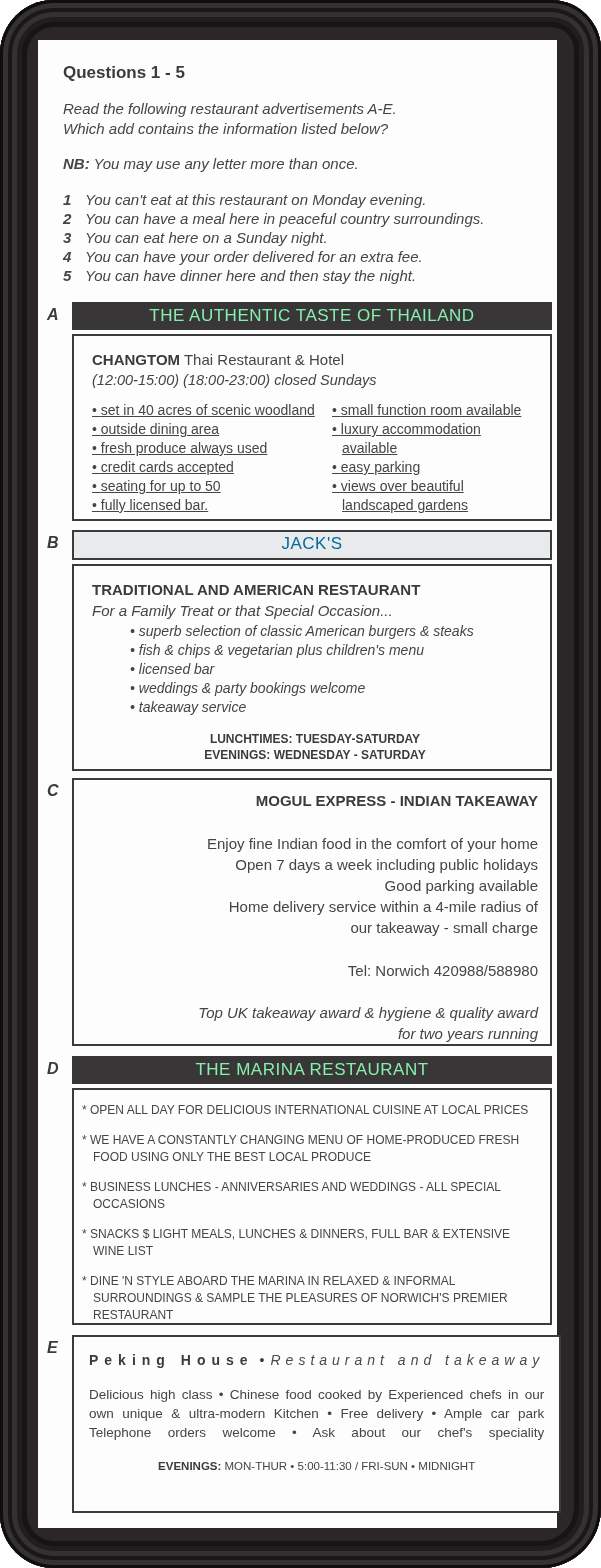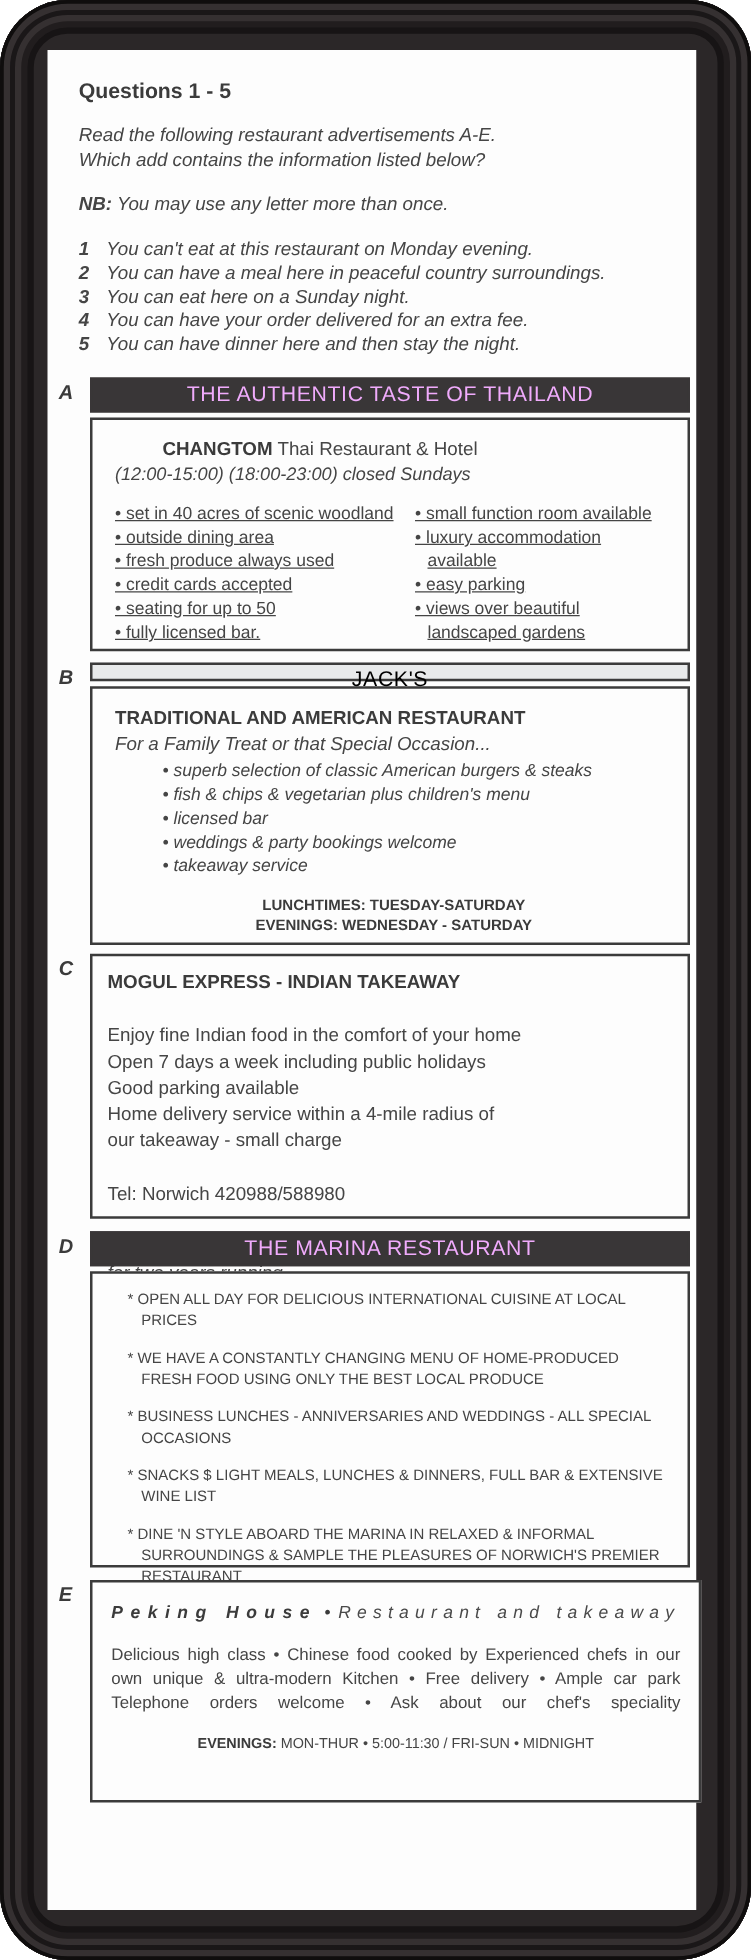--- a/index.html
+++ b/index.html
@@ -42,53 +42,53 @@
   .ad-row{display:flex;}
   .ad-letter{
     flex:0 0 34px;width:34px;box-sizing:border-box;padding:4px 0 0 9px;
     font-weight:bold;font-style:italic;font-size:16px;color:var(--heading);
   }
   .ad-box{flex:1;margin-right:5px;}
   .bar{
     box-sizing:border-box;height:28px;line-height:28px;text-align:center;
     font-size:17px;letter-spacing:.5px;margin-bottom:4px;
   }
-  .bar.dark{background:var(--bar-dark);color:#f0abfc;border:2px solid var(--bar-dark);line-height:24px;}
-  .bar.light{background:var(--bar-light);color:#000000;border:2px solid var(--border);line-height:24px;height:15px;}
+  .bar.dark{background:var(--bar-dark);color:#86efac;border:2px solid var(--bar-dark);line-height:24px;}
+  .bar.light{background:var(--bar-light);color:#0369a1;border:2px solid var(--border);line-height:24px;height:30px;}
   .content{box-sizing:border-box;border:2px solid var(--border);background:var(--white);}
   
   .a-content{height:187px;padding:13px 12px 0 18px;}
-  .a-name-line{font-size:15px;line-height:21px;margin-left:38px;}
+  .a-name-line{font-size:15px;line-height:21px;}
   .a-name{font-weight:bold;color:var(--heading);}
   .a-hours{font-style:italic;font-size:14.5px;line-height:21px;margin-bottom:10px;}
   .a-cols{display:flex;text-decoration:underline;}
   .a-col{font-size:14px;line-height:19px;}
   .a-col.left{width:240px;flex:0 0 240px;}
   .a-col.right{flex:1;}
   .bul{padding-left:10px;text-indent:-10px;}
   .bul::before{content:"• ";}
   
   .b-content{height:207px;padding:14px 12px 0 18px;}
   .b-sub{font-weight:bold;font-size:15px;line-height:20px;color:var(--heading);}
   .b-tag{font-style:italic;font-size:15px;line-height:22px;}
   .b-bullets{margin-left:38px;font-style:italic;font-size:14px;line-height:19px;}
   .b-footer{text-align:center;font-weight:bold;font-size:12px;line-height:16px;margin-top:14px;color:var(--heading);}
   
-  .c-box{height:212px;padding:10px 12px 0 12px;text-align:left;}
+  .c-box{height:268px;padding:10px 12px 0 12px;text-align:right;}
   .c-title{font-weight:bold;font-size:15px;line-height:22px;color:var(--heading);margin-bottom:21px;}
   .c-line{font-size:15px;line-height:21px;}
   .c-tel{font-size:15px;line-height:21px;margin-top:22px;}
   .c-award{font-style:italic;font-size:15px;line-height:21px;margin-top:21px;}
   
-  .d-content{height:237px;padding:12px 14px 0 28px;}
+  .d-content{height:237px;padding:12px 14px 0 8px;}
   .d-item{font-size:12px;line-height:17px;margin-bottom:13px;padding-left:11px;text-indent:-11px;}
   
   .e-box{height:178px;padding:15px 15px 0 15px;}
   .e-title{font-size:14px;margin-bottom:17px;white-space:nowrap;}
-  .e-title .name{font-weight:bold;font-style:italic;letter-spacing:6px;color:var(--heading);}
+  .e-title .name{font-weight:bold;letter-spacing:6px;color:var(--heading);}
   .e-title .sep{margin:0 6px;color:var(--heading);}
   .e-title .rest{font-style:italic;letter-spacing:5px;color:#4a4a4a;}
   .e-body{font-size:13.5px;line-height:19px;text-align:justify;text-align-last:justify;margin-bottom:16px;}
   .e-footer{text-align:center;font-size:11.5px;line-height:16px;}
   .e-footer b{font-weight:bold;color:var(--heading);}
   .mb9{margin-bottom:9px;} .mb7{margin-bottom:7px;} .mb10{margin-bottom:10px;}
 </style>
 </head>
 <body>
 

